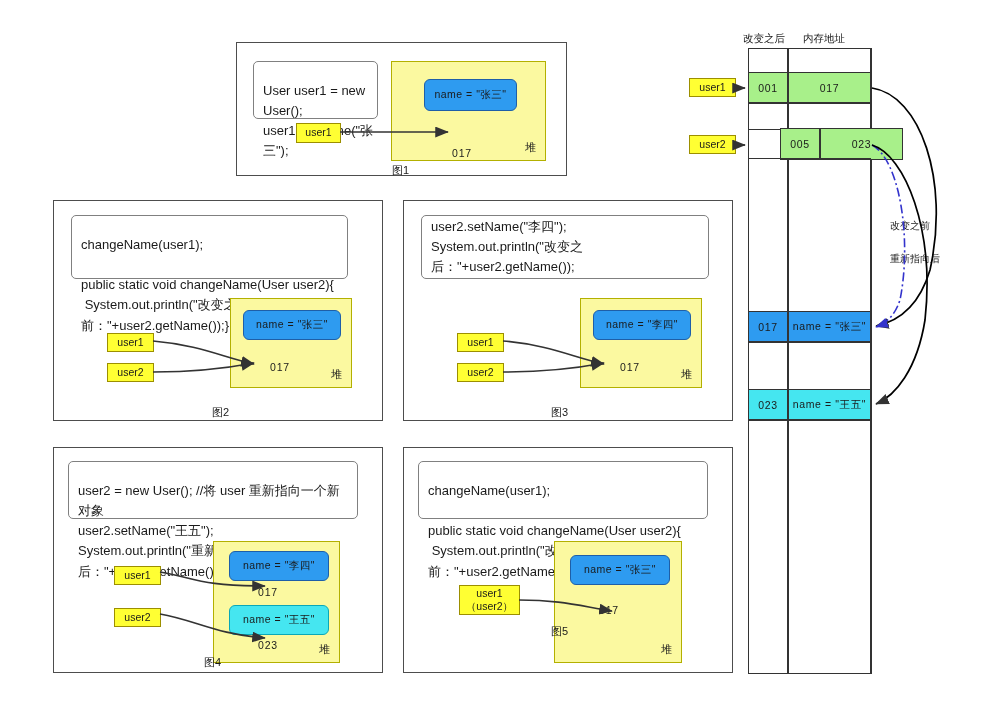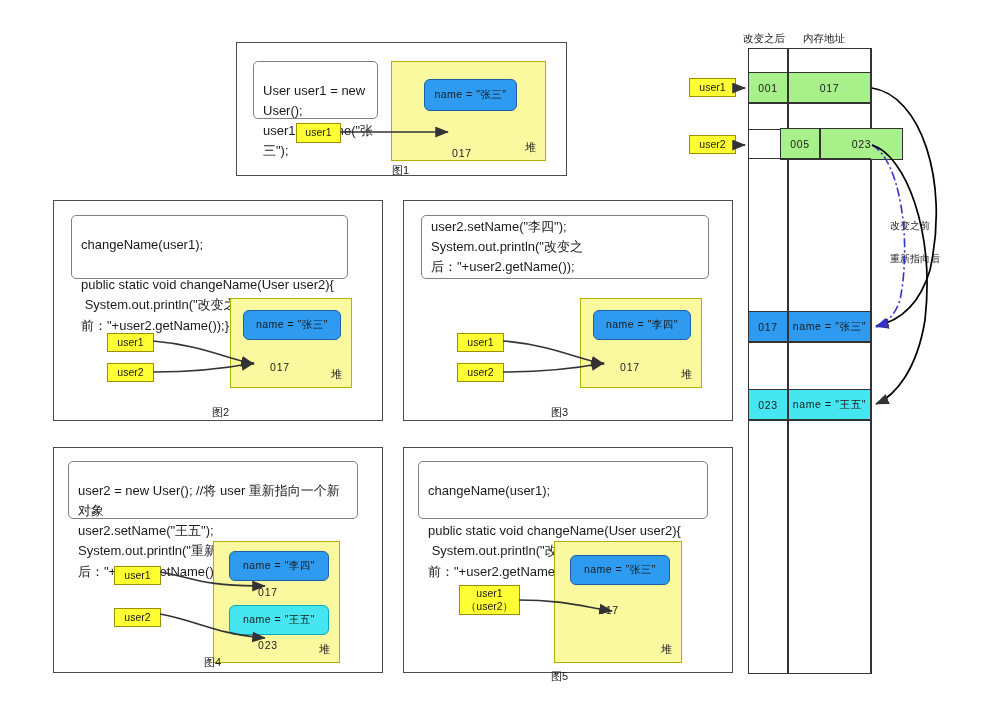--- a/index.html
+++ b/index.html
@@ -215,21 +215,21 @@
       <div class="objbox" style="left:15px; top:13px; width:100px; height:30px;">name  =  "张三"</div>
       <div class="addr-text" style="left:44px; top:62px;">017</div>
       <div class="heap-label">堆</div>
     </div>
 
     <div class="varbox" style="left:55px; top:137px; width:61px; height:30px;">
       <span>user1</span>
       <span>（user2）</span>
     </div>
   </div>
-  <div class="caption" style="left:551px; top:669px;">图5</div>
+  <div class="caption" style="left:551px; top:624px;">图5</div>
 
   <div class="memhdr" style="left:743px; top:32px;">改变之后</div>
   <div class="memhdr" style="left:803px; top:32px;">内存地址</div>
 
   <div class="memtable" style="left:748px; top:48px; width:124px; height:626px;">
   </div>
 
   <div class="memrow" style="left:748px; top:48px; height:26px;">
     <div class="memcell addr" style="height:26px;"></div>
     <div class="memcell content" style="height:26px;"></div>

